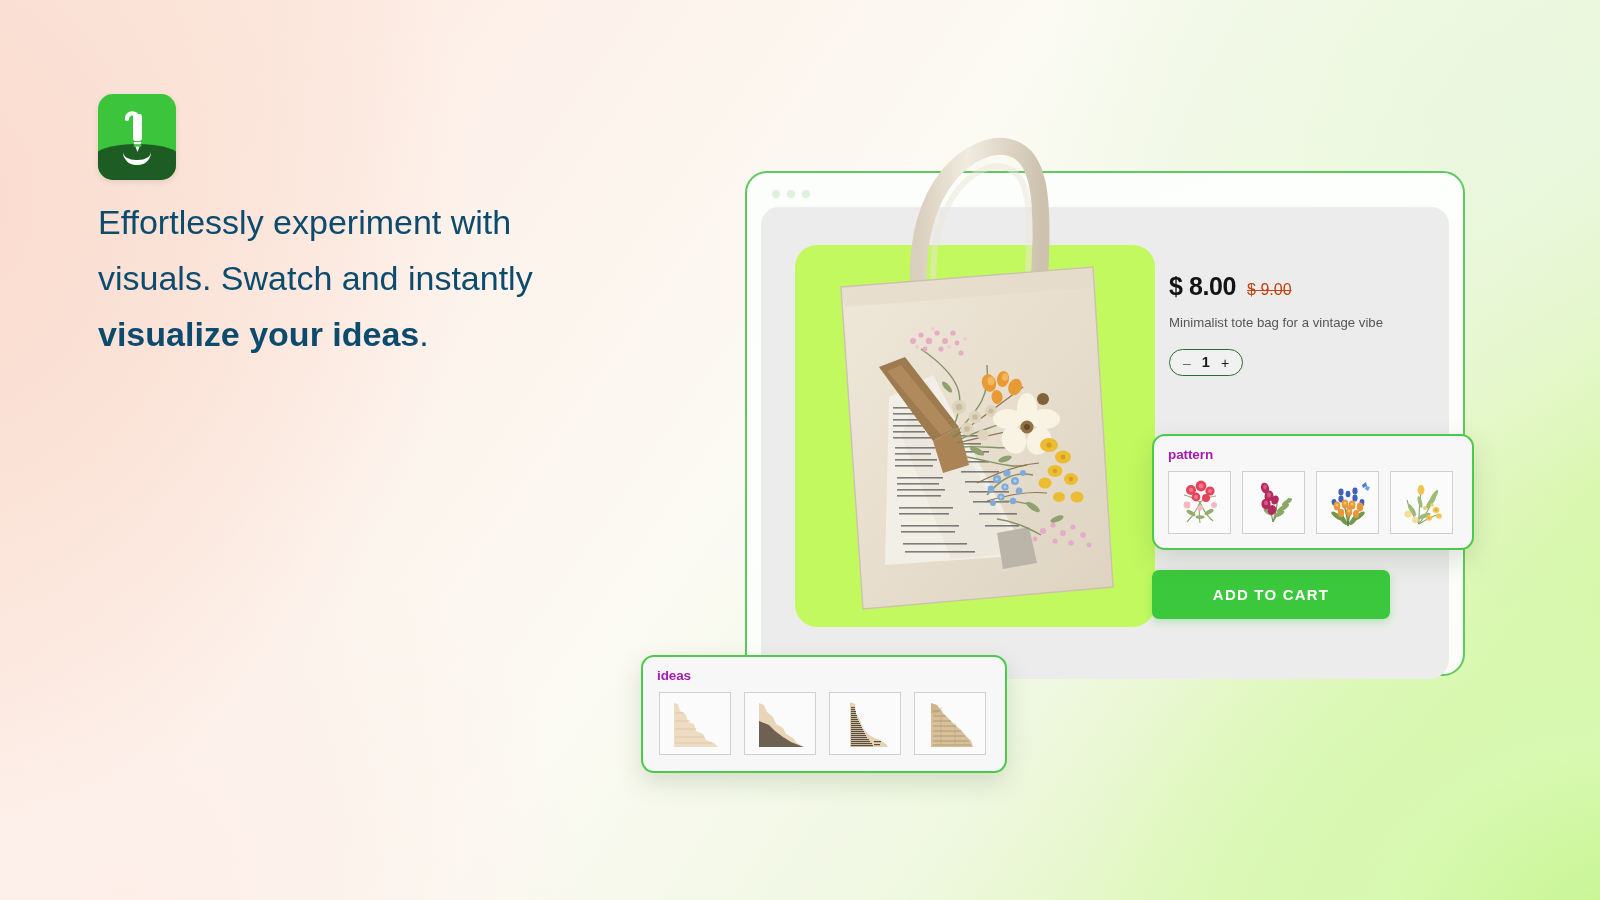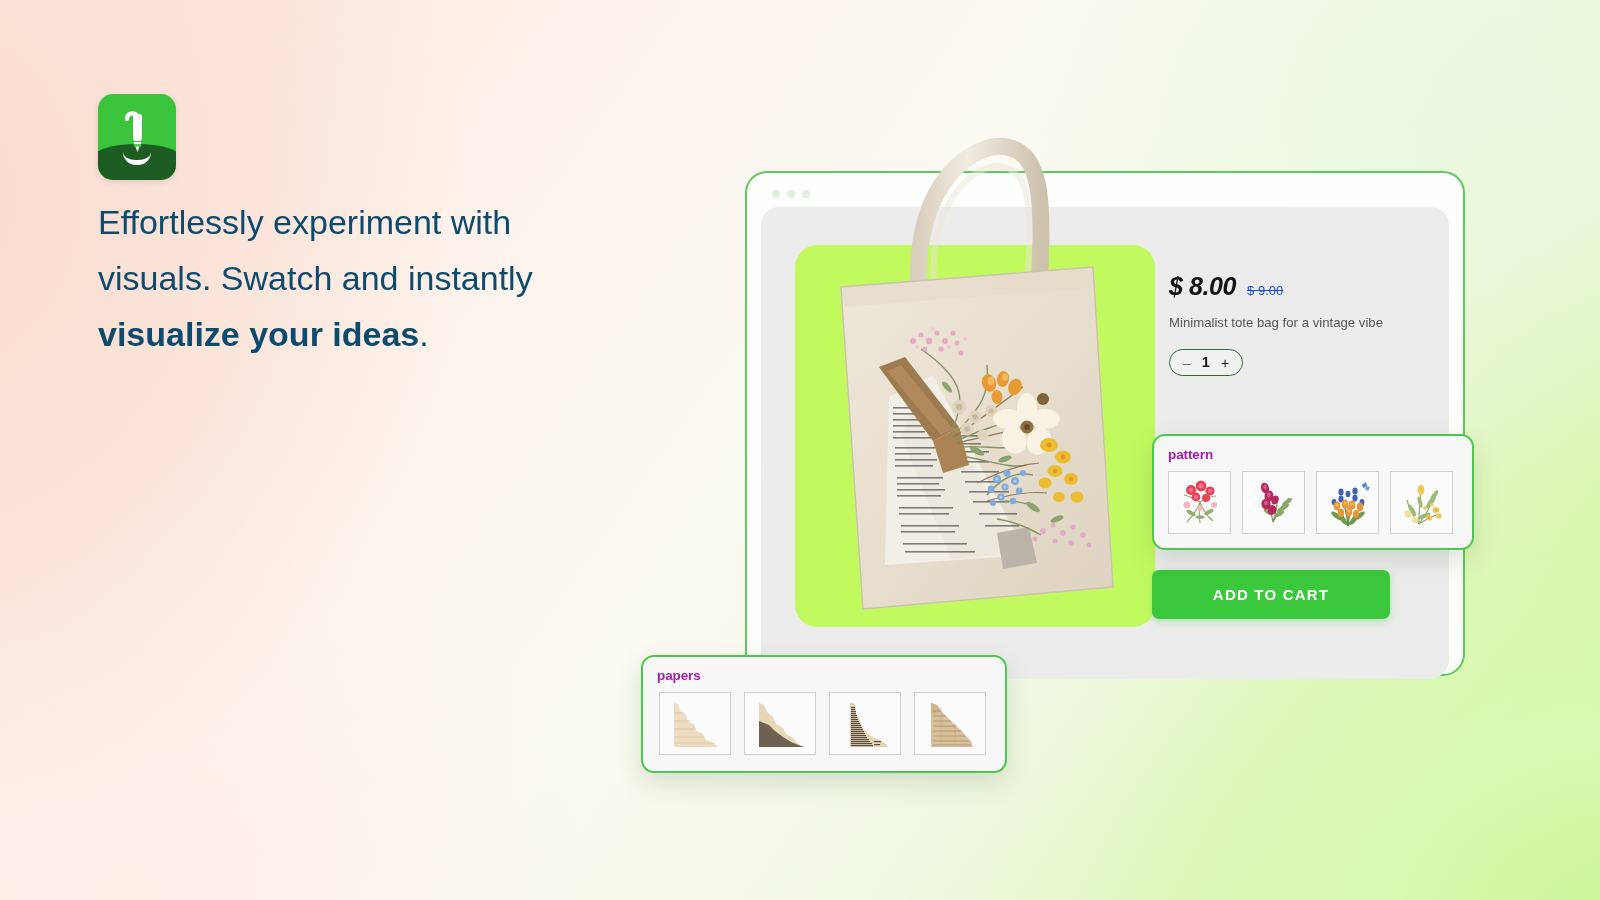--- a/index.html
+++ b/index.html
@@ -68,22 +68,22 @@
   
   .tote { position:absolute; left:6px; top:-110px; width:350px; height:500px; }
 
   
   .info { position:absolute; left:408px; top:52px; width:275px; }
   .p-title {
     font-size:20.5px; line-height:1.32; font-weight:700; color:#1a1a1a;
     letter-spacing:-.3px;
   }
   .p-price-row { margin-top:13px; display:flex; align-items:baseline; gap:11px; }
-  .p-price { font-size:25px; font-weight:700; color:#131313; letter-spacing:-.4px;font-style:italic; }
-  .p-old { font-size:13px; color:#1d4ed8; text-decoration:line-through; }
+  .p-price { font-size:25px; font-weight:700; color:#131313; letter-spacing:-.4px; }
+  .p-old { font-size:16px; color:#c2410c; text-decoration:line-through; }
   .p-desc { margin-top:13px; font-size:13.2px; color:#565656; line-height:1.4; }
   .stepper {
     margin-top:17px; display:inline-flex; align-items:center; gap:11px;
     border:1.4px solid #2e6b2e; border-radius:15px; padding:5px 13px;
     background:rgba(255,255,255,.25);
   }
   .stepper span { font-size:14px; color:#1a1a1a; line-height:1; }
   .stepper .qty { font-weight:700; font-size:14.5px; }
   .stepper .minus { color:#6d6d6d; }
 
@@ -506,21 +506,21 @@
         <g fill="#f2cf6b">
             <circle cx="34" cy="36" r="2"></circle>
             <circle cx="41" cy="33" r="1.8"></circle>
           </g>
       </svg>
     </div>
   </div>
 </div>
 
 <div class="panel" id="papers-panel">
-  <div class="ptitle">papers</div>
+  <div class="ptitle">ideas</div>
   <div class="swatches">
 
     <div class="sw">
       <svg width="72" height="63" viewBox="0 0 72 63">
         <path d="M14 10 L18 11 L20 18 L26 22 L28 29 L34 31 L36 38 L43 41 L46 47 L54 50 L58 54 L14 54 Z" fill="#eddcc2"></path>
         <g stroke="#dcc7a6" stroke-width="1">
           <path d="M15 20 L24 20"></path>
             <path d="M15 28 L30 28"></path>
             <path d="M15 36 L36 36"></path>
           <path d="M15 44 L44 44"></path>

